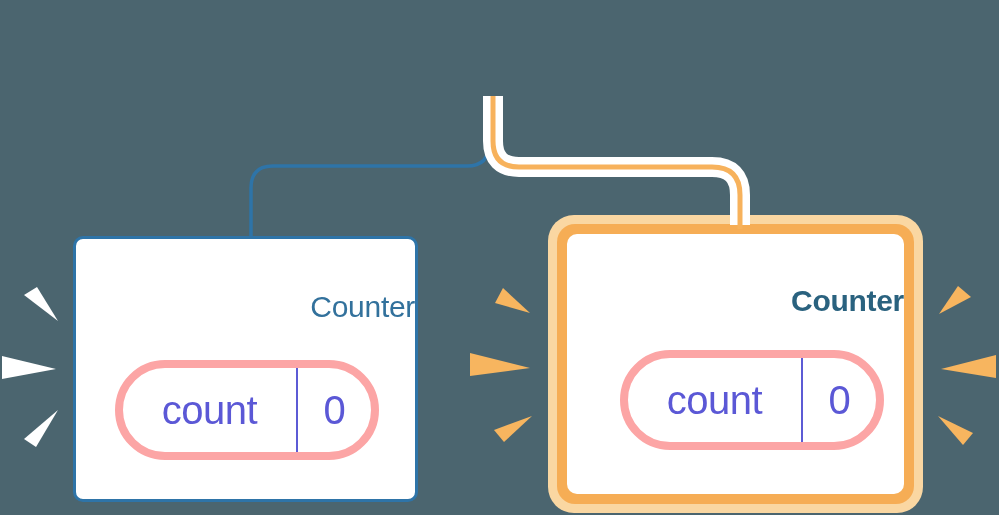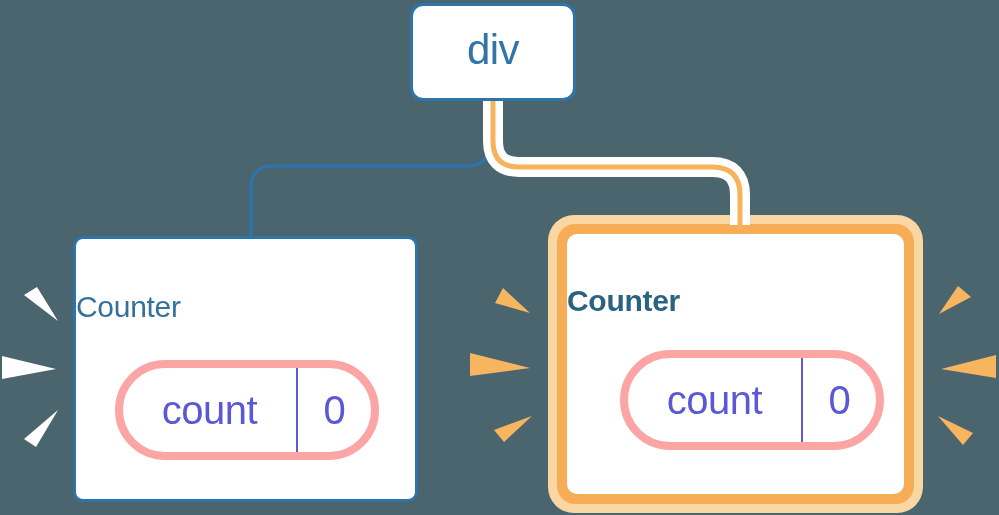--- a/index.html
+++ b/index.html
@@ -39,21 +39,21 @@
   }
   .card-right-mid{
     width:100%;height:100%;background:#F6AD55;border-radius:18px;
     box-sizing:border-box;padding:10px;
   }
   .card-right-inner{
     position:relative;width:100%;height:100%;background:#ffffff;border-radius:10px;
   }
 
   .counter-title{
-    position:absolute;left:0;right:0;text-align:left;
+    position:absolute;left:0;right:0;text-align:right;
     font-size:30px;letter-spacing:-0.3px;
   }
   .card-left .counter-title{top:51px;color:#32719C;font-weight:500;}
   .card-right-inner .counter-title{top:50px;color:#2A627F;font-weight:700;}
 
   .state-pill{
     position:absolute;width:264px;height:100px;
     border:8px solid #fca5a5;border-radius:52px;box-sizing:border-box;
     background:#ffffff;display:flex;
   }
@@ -73,23 +73,20 @@
 <body>
 
 <div id="stage">
 
   <svg class="layer edges" width="999" height="515" viewBox="0 0 999 515">
     <path d="M 489 96 V 144 Q 489 166 467 166 H 273 Q 251 166 251 188 V 240" fill="none" stroke="#2E74A8" stroke-width="3.5"></path>
     <path d="M 493 96 V 141 Q 493 167 519 167 H 712 Q 740 167 740 195 V 218" fill="none" stroke="#ffffff" stroke-width="20"></path>
     <path d="M 493 96 V 141 Q 493 167 519 167 H 712 Q 740 167 740 195 V 218" fill="none" stroke="#F7B25C" stroke-width="5"></path>
   </svg>
 
-  <div class="root-node">
-    <span class="root-label">div</span>
-  </div>
 
   <div class="card-left">
     <div class="counter-title">Counter</div>
     <div class="state-pill">
       <div class="pill-key">count</div>
       <div class="pill-value">0</div>
     </div>
   </div>
 
   <div class="card-right-outer">

